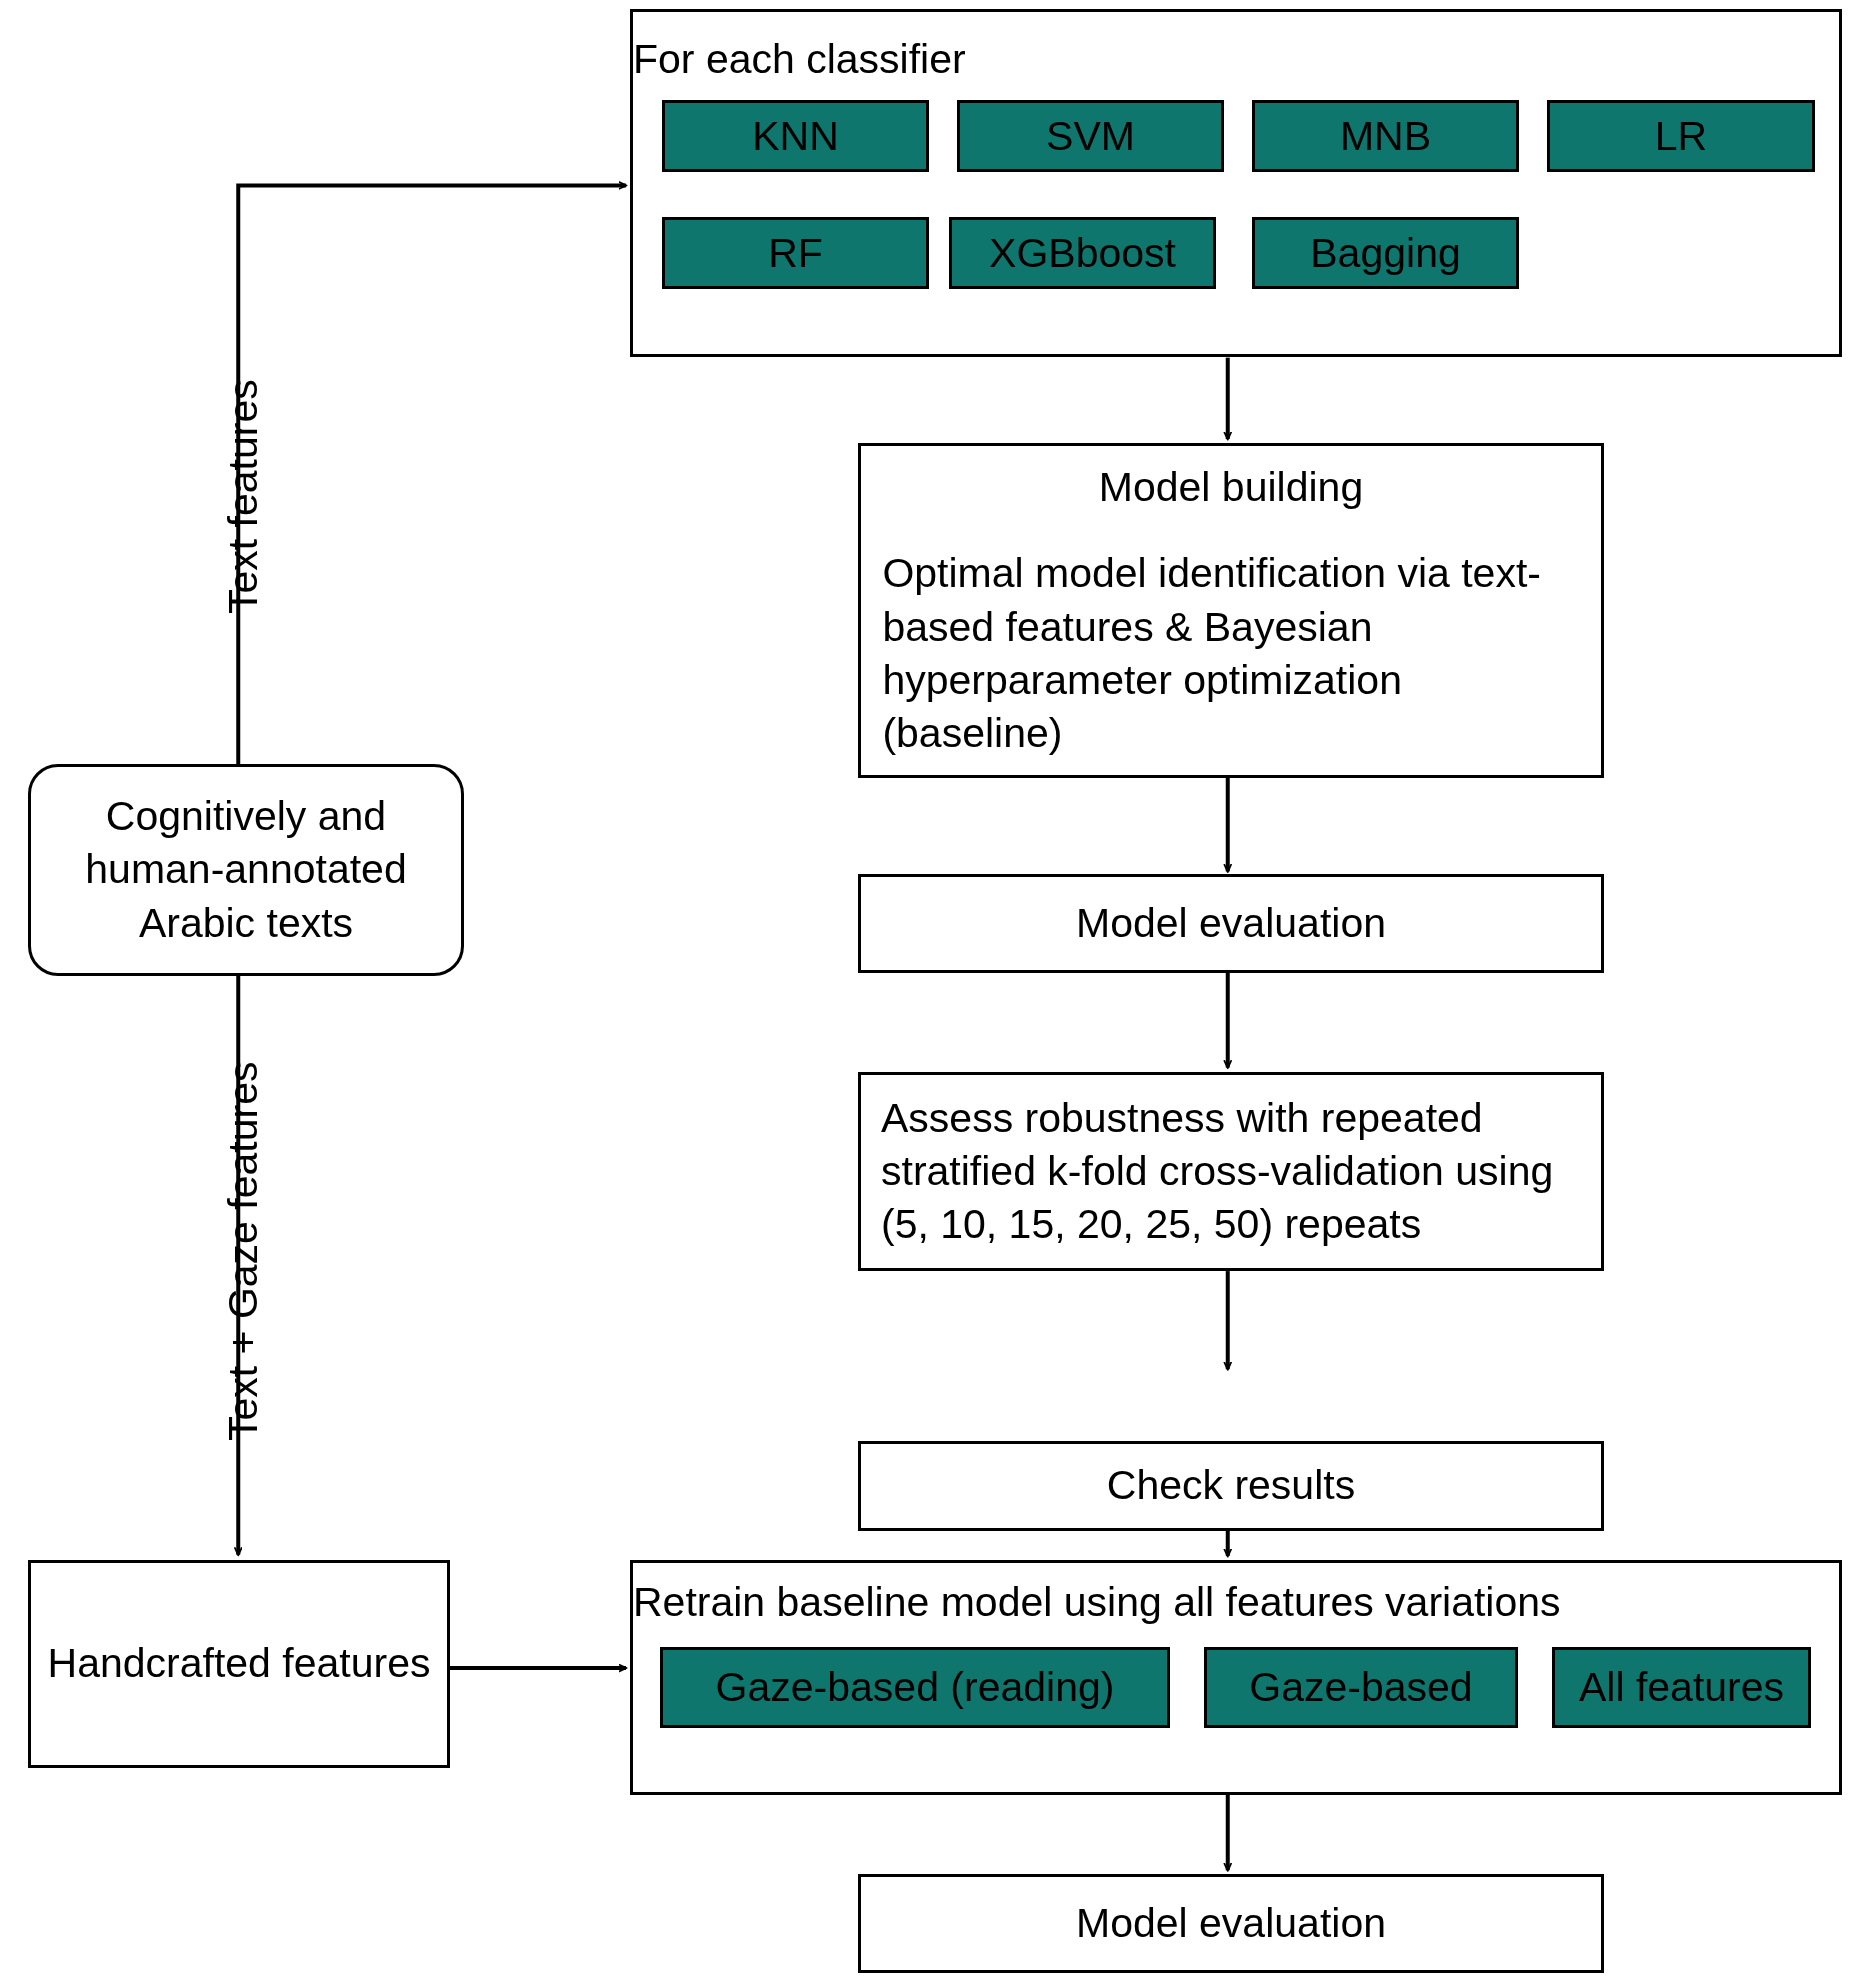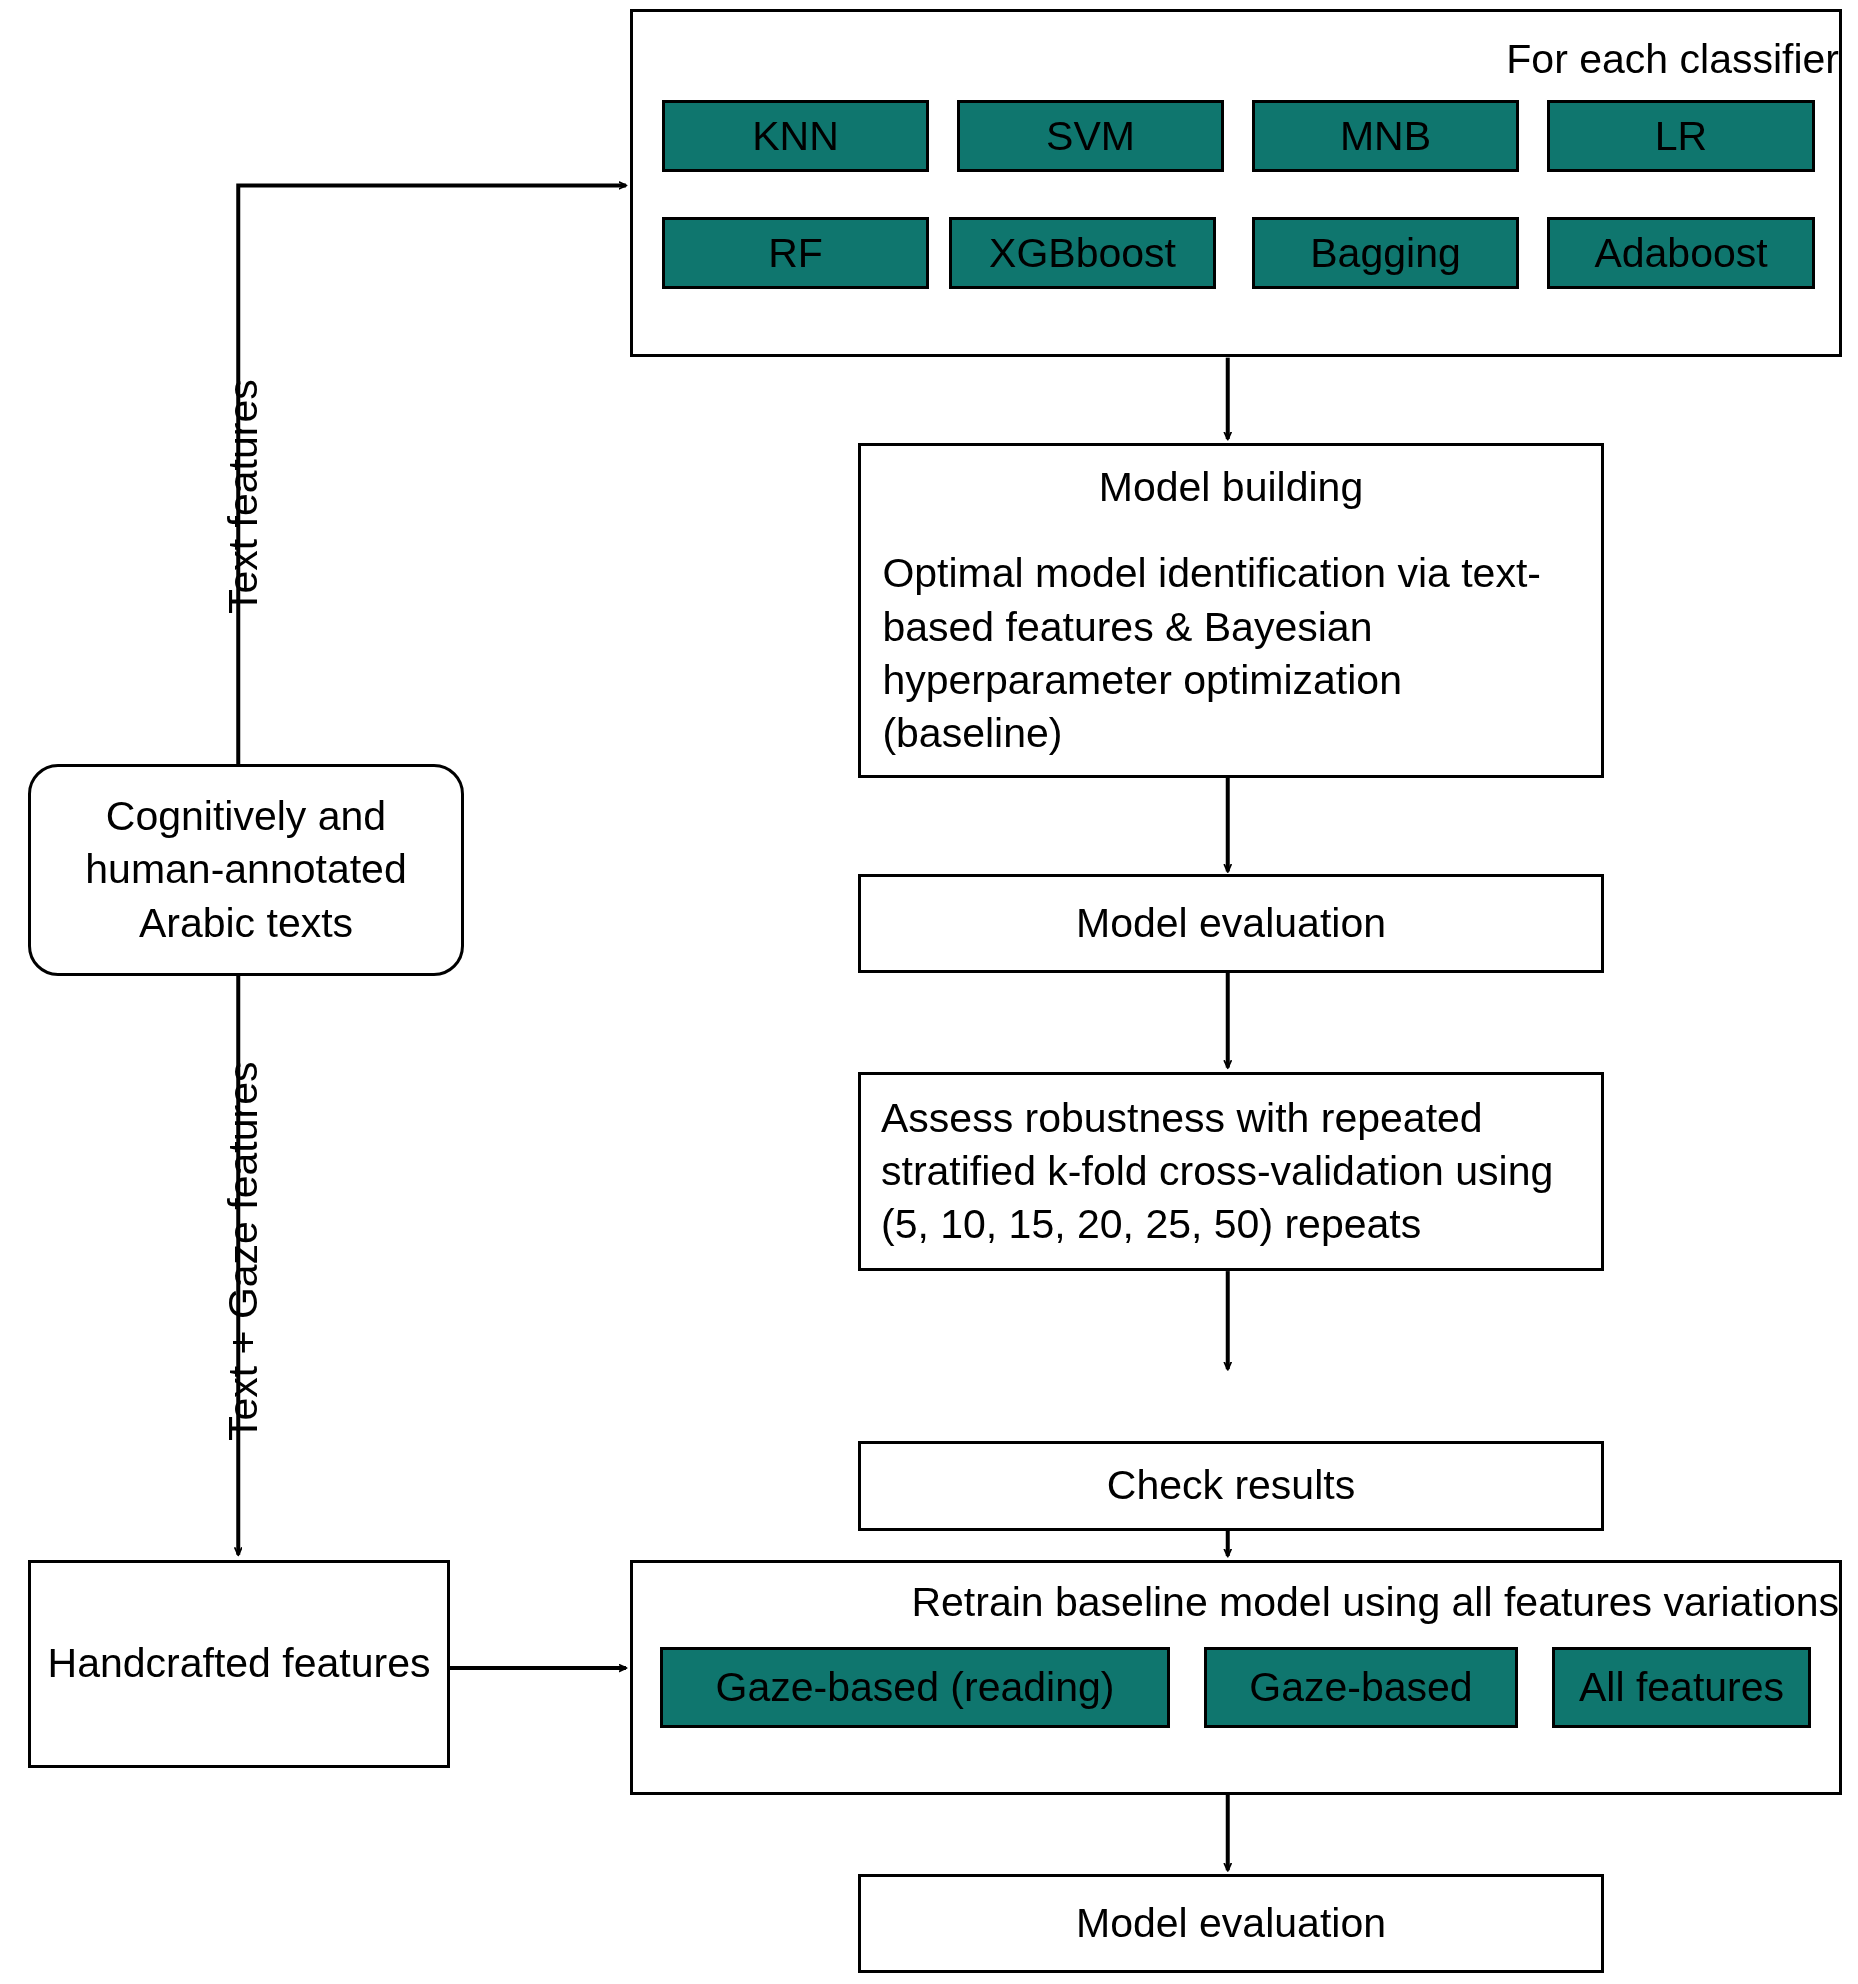--- a/index.html
+++ b/index.html
@@ -33,21 +33,21 @@
   .group-box {
     position: absolute;
     box-sizing: border-box;
     border: 3.3px solid #000000;
     background: #ffffff;
   }
   .group-title {
     position: absolute;
     left: 0;
     right: 0;
-    text-align: right;
+    text-align: left;
     color: #000000;
   }
   .chip {
     position: absolute;
     box-sizing: border-box;
     border: 3.3px solid #000000;
     background: #0f766e;
     display: flex;
     align-items: center;
     justify-content: center;
@@ -106,21 +106,20 @@
     <div class="group-title f62" style="top:24px;">For each classifier</div>
 
     <div class="chip f62" style="left:29px; top:88px; width:267px; height:72px;">KNN</div>
     <div class="chip f62" style="left:324px; top:88px; width:267px; height:72px;">SVM</div>
     <div class="chip f62" style="left:619px; top:88px; width:267px; height:72px;">MNB</div>
     <div class="chip f62" style="left:914px; top:88px; width:268px; height:72px;">LR</div>
 
     <div class="chip f62" style="left:29px; top:205px; width:267px; height:72px;">RF</div>
     <div class="chip f62" style="left:316px; top:205px; width:267px; height:72px;">XGBboost</div>
     <div class="chip f62" style="left:619px; top:205px; width:267px; height:72px;">Bagging</div>
-    <div class="chip f62" style="left:914px; top:205px; width:268px; height:72px;">Adaboost</div>
   </div>
 
   <div class="node" style="left:858px; top:443px; width:746px; height:335px; padding:14.7px 21.4px;gap:12px;">
     <div class="f62" style="margin-bottom:21.4px;">Model building</div>
     <div class="f62 left-text" style="align-self:flex-start; text-align:left; width:100%;">Optimal model identification via text-based features &amp; Bayesian hyperparameter optimization (baseline)</div>
   </div>
 
   <div class="node f62" style="left:858px; top:874px; width:746px; height:99px;">
     <div>Model evaluation</div>
   </div>

